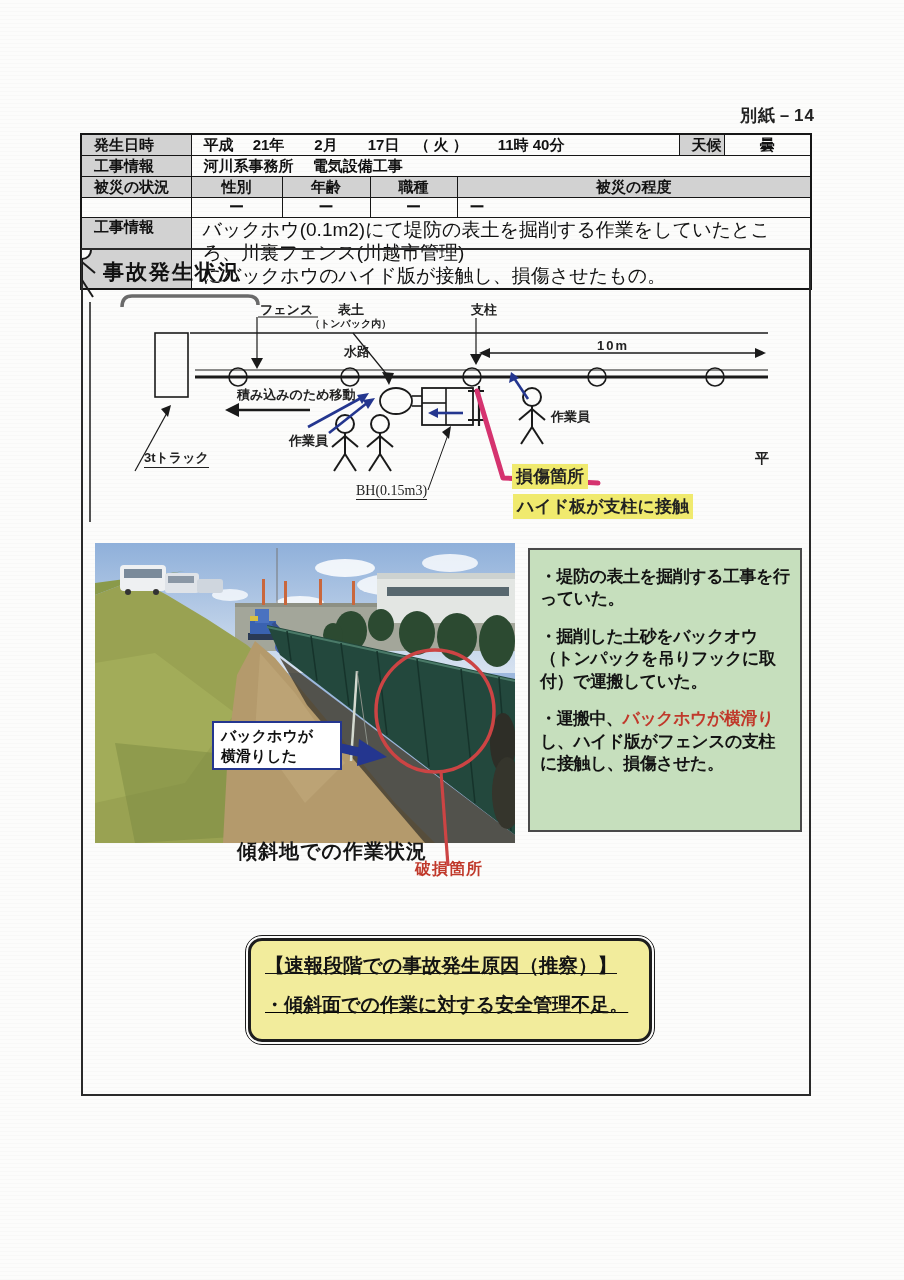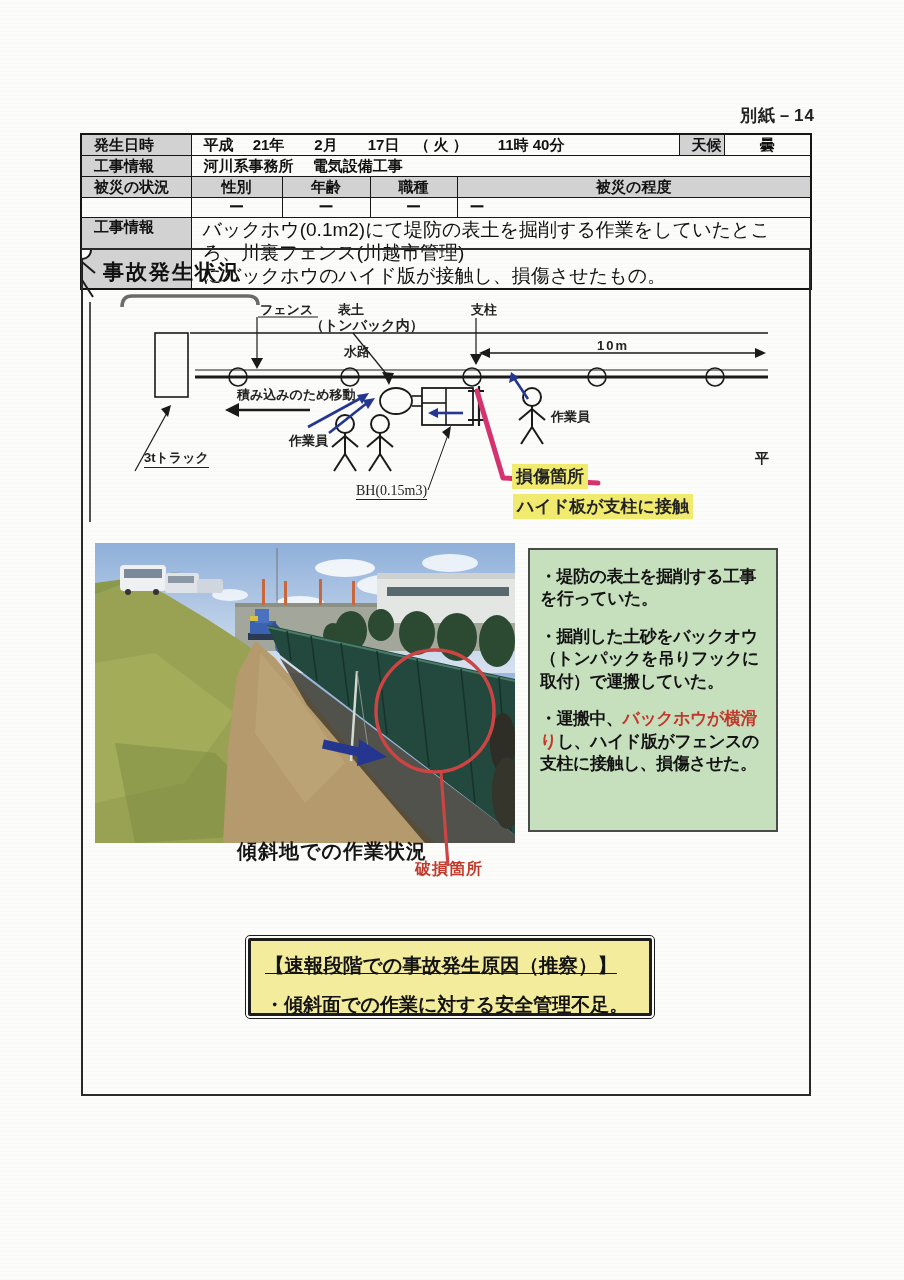--- a/index.html
+++ b/index.html
@@ -33,29 +33,29 @@
   .hl{background:var(--c-highlight);font-size:17px;font-weight:700;padding:1px 4px;color:#222;white-space:nowrap;text-align:center;}
 
   
   .photo{left:95px;top:543px;width:420px;height:300px;overflow:hidden;background:#9db8dd;}
   .callout{left:212px;top:721px;width:112px;background:#fff;border:2.5px solid #24368f;
     font-size:15px;font-weight:700;line-height:1.3;padding:3px 7px;color:#111;white-space:nowrap;}
   .caption{left:237px;top:838px;font-size:20px;font-weight:700;color:#151515;letter-spacing:1px;}
   .damage{left:415px;top:859px;font-size:16px;font-weight:700;color:var(--c-red);letter-spacing:1px;}
 
   
-  .greenbox{left:528px;top:548px;width:250px;height:284px;background:var(--c-greenbox);
+  .greenbox{left:528px;top:548px;width:274px;height:284px;background:var(--c-greenbox);
     border:2px solid #4a4a4a;box-sizing:border-box;padding:16px 10px 8px 10px;}
   .greenbox p{margin:0 0 15px 0;font-size:17px;font-weight:600;line-height:1.32;color:#131313;letter-spacing:-0.5px;}
   .redtxt{color:var(--c-red);}
 
   
-  .causebox{left:248px;top:938px;width:404px;height:78px;box-sizing:border-box;background:var(--c-yellowbox);
-    border:3px solid #1d1d1d;border-radius:2px;outline:1.5px solid #1d1d1d;outline-offset:2px;
-    padding:11px 14px;}
+  .causebox{left:248px;top:938px;width:404px;height:104px;box-sizing:border-box;background:var(--c-yellowbox);
+    border:3px solid #1d1d1d;border-radius:14px;outline:1.5px solid #1d1d1d;outline-offset:2px;
+    padding:11px 14px;text-decoration:underline;}
   .causebox .t{font-size:19.5px;font-weight:700;text-decoration:underline;color:#131313;margin-bottom:13px;white-space:nowrap;}
   .causebox .i{font-size:19px;font-weight:700;color:#131313;white-space:nowrap;}
 
   svg .k{stroke:#1a1a1a;fill:none;}
 </style>
 </head>
 <body>
 
 <div class="page">
 
@@ -188,21 +188,21 @@
     <g style="fill:var(--c-blue);">
       <polygon points="287,143 275,145 280,154"></polygon>
       <polygon points="293,148 281,150 286,159"></polygon>
       <polygon points="429,122 427,133 437,128"></polygon>
       <polygon points="346,163 356,158 356,168"></polygon>
     </g>
   </svg>
 
   <div class="abs dglabel" style="left:260px;top:301px;">フェンス</div>
   <div class="abs dglabel" style="left:338px;top:301px;">表土</div>
-  <div class="abs dglabel" style="left:310px;top:317px;font-size:14px;">（トンバック内）</div>
+  <div class="abs dglabel" style="left:310px;top:317px;font-size:10px;">（トンバック内）</div>
   <div class="abs dglabel" style="left:471px;top:301px;">支柱</div>
   <div class="abs dglabel" style="left:344px;top:343px;">水路</div>
   <div class="abs dglabel" style="left:597px;top:338px;letter-spacing:2px;">10m</div>
   <div class="abs dglabel" style="left:237px;top:386px;">積み込みのため移動</div>
   <div class="abs dglabel" style="left:289px;top:432px;">作業員</div>
   <div class="abs dglabel" style="left:551px;top:408px;">作業員</div>
   <div class="abs dglabel uline" style="left:144px;top:449px;">3tトラック</div>
   <div class="abs dglabel uline bhlabel" style="left:356px;top:483px;">BH(0.15m3)</div>
   <div class="abs hl" style="left:512px;top:464px;">損傷箇所</div>
   <div class="abs hl" style="left:513px;top:494px;">ハイド板が支柱に接触</div>
@@ -290,20 +290,24 @@
       <line x1="262" y1="128" x2="256" y2="218" stroke="#d4dad0" stroke-width="2.5"></line>
       <line x1="262" y1="128" x2="274" y2="212" stroke="#8a9088" stroke-width="1"></line>
 
       <line x1="228" y1="201" x2="268" y2="210" style="stroke:var(--c-blue);" stroke-width="9"></line>
       <polygon points="264,196 292,214 262,223" style="fill:var(--c-blue);"></polygon>
 
       <ellipse cx="340" cy="168" rx="59" ry="61" fill="none" stroke="#cc4444" stroke-width="3.5"></ellipse>
     </svg>
   </div>
 
+  <div class="abs callout">
+    <span>バックホウが</span><br>
+    <span>横滑りした</span>
+  </div>
 
   <svg class="abs" style="left:432px;top:770px;" width="26" height="100" viewBox="0 0 26 100">
     <line x1="9" y1="2" x2="16" y2="96" stroke="#cc4444" stroke-width="3.2"></line>
   </svg>
 
   <div class="abs caption">傾斜地での作業状況</div>
   <div class="abs damage">破損箇所</div>
 
   <div class="abs greenbox">
     <p>・堤防の表土を掘削する工事を行っていた。</p>

